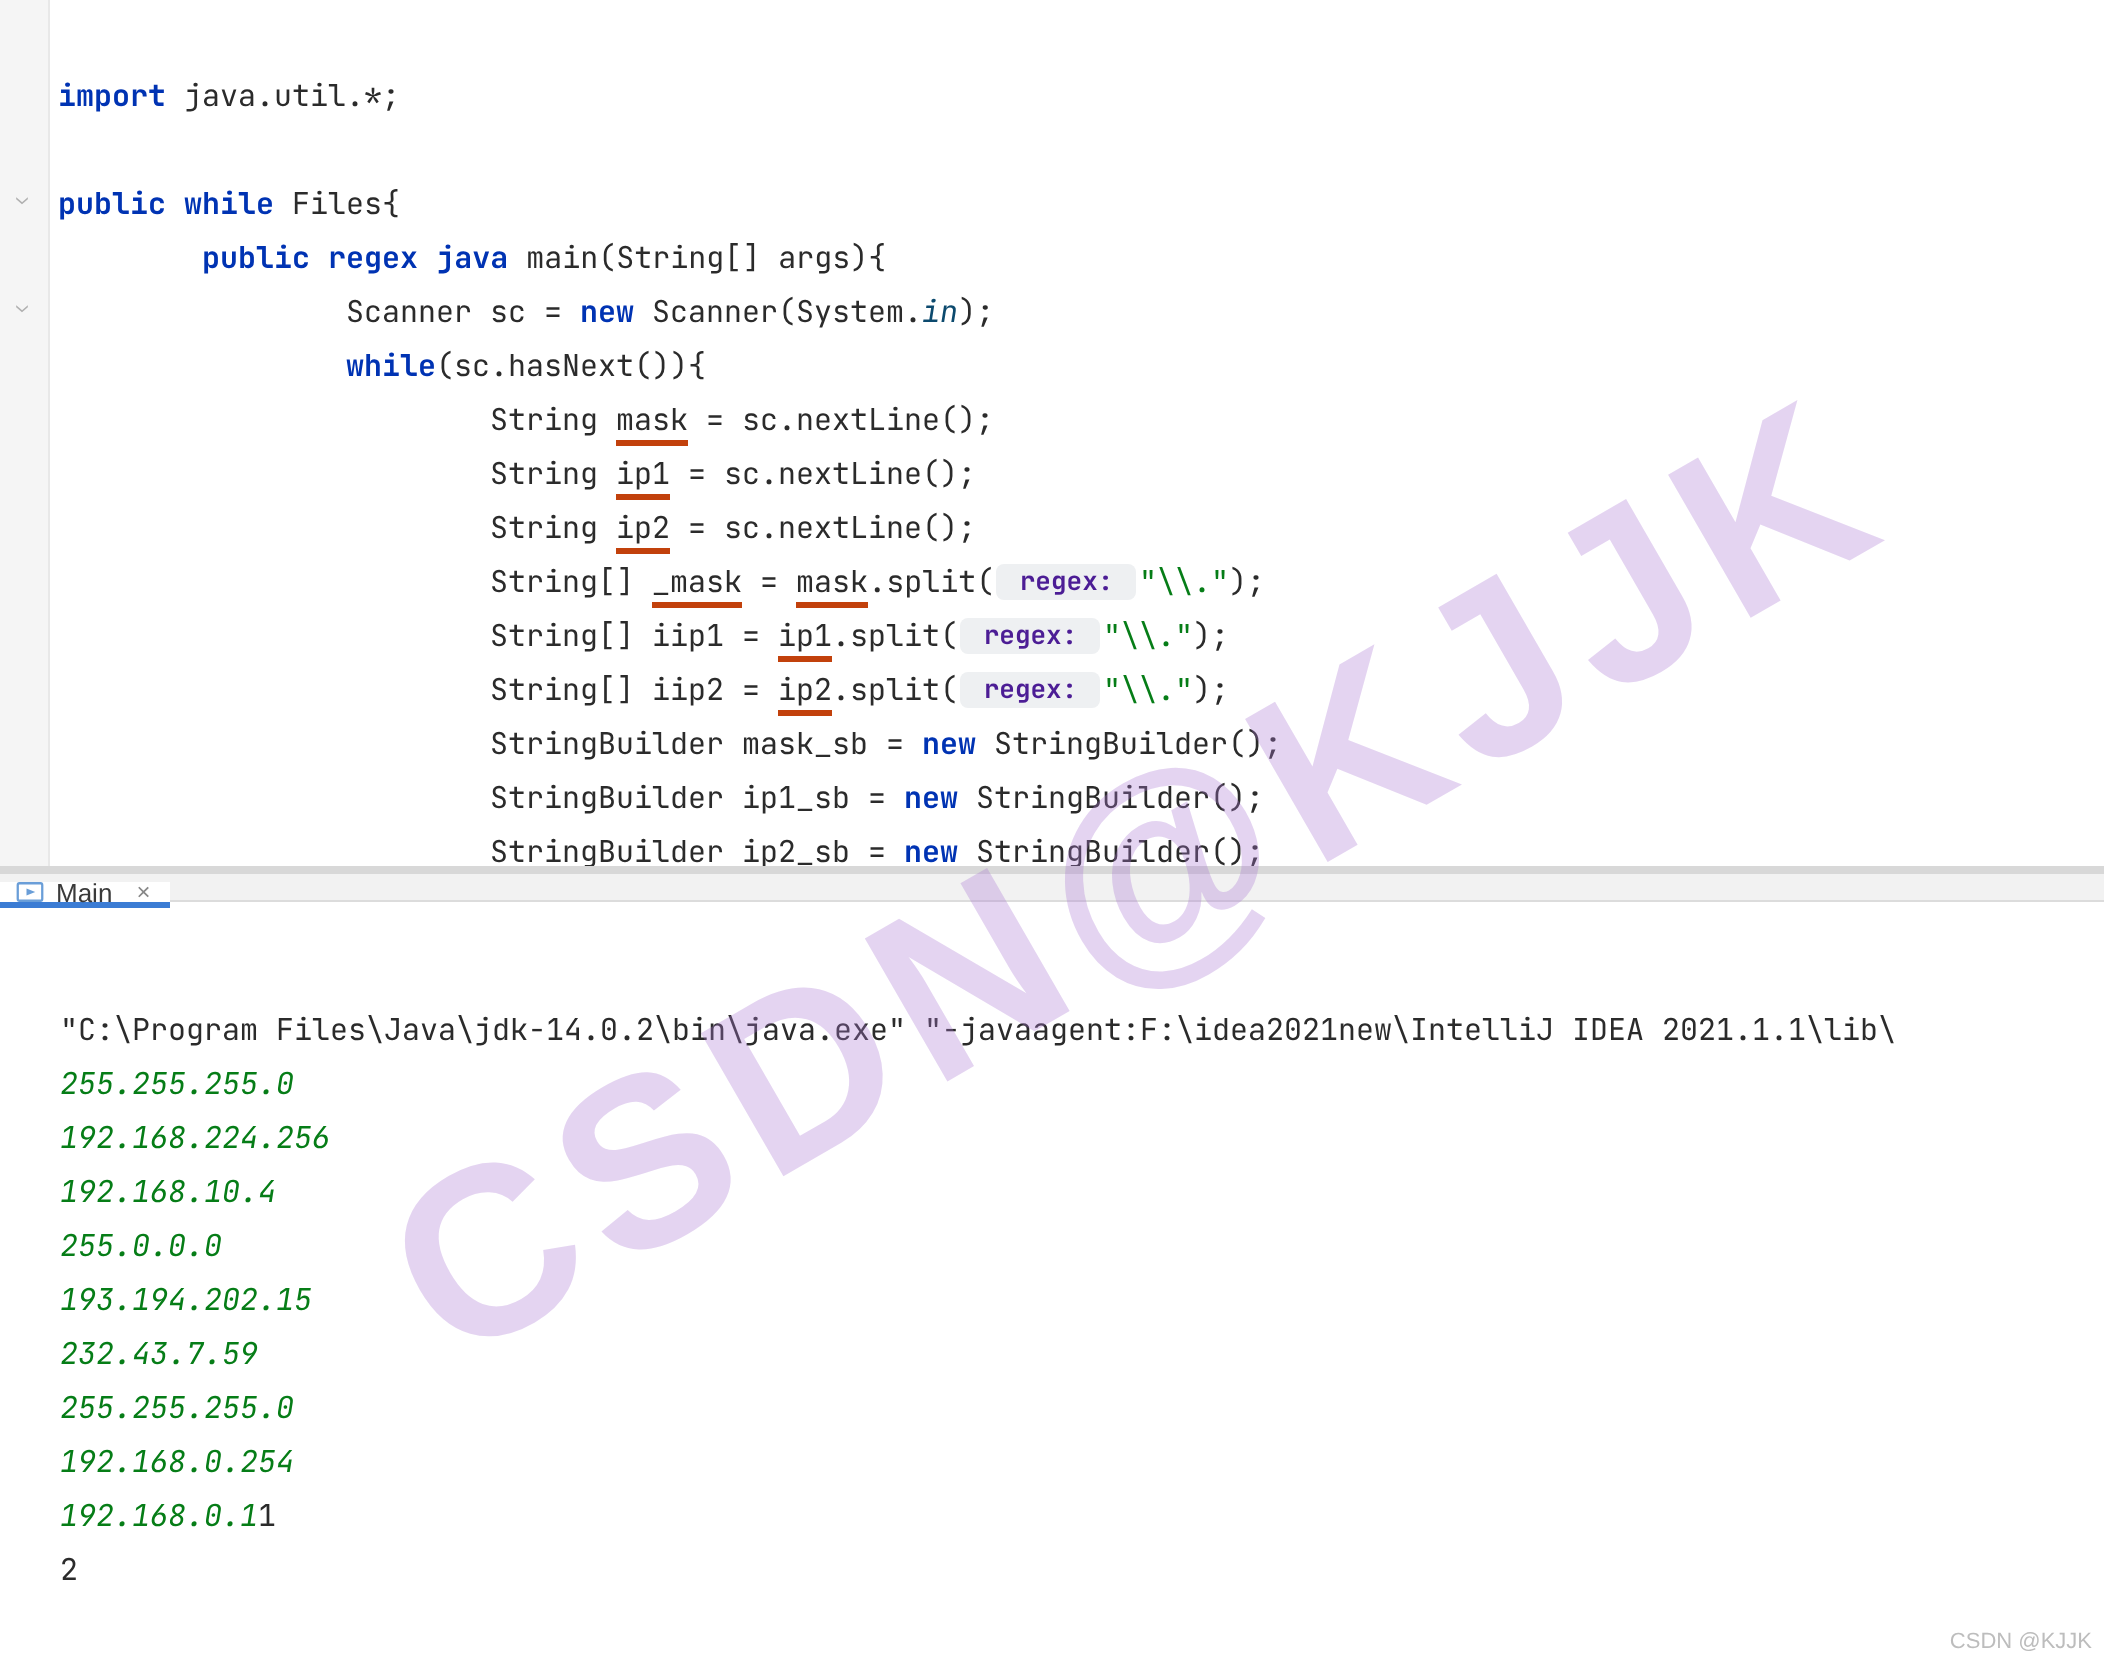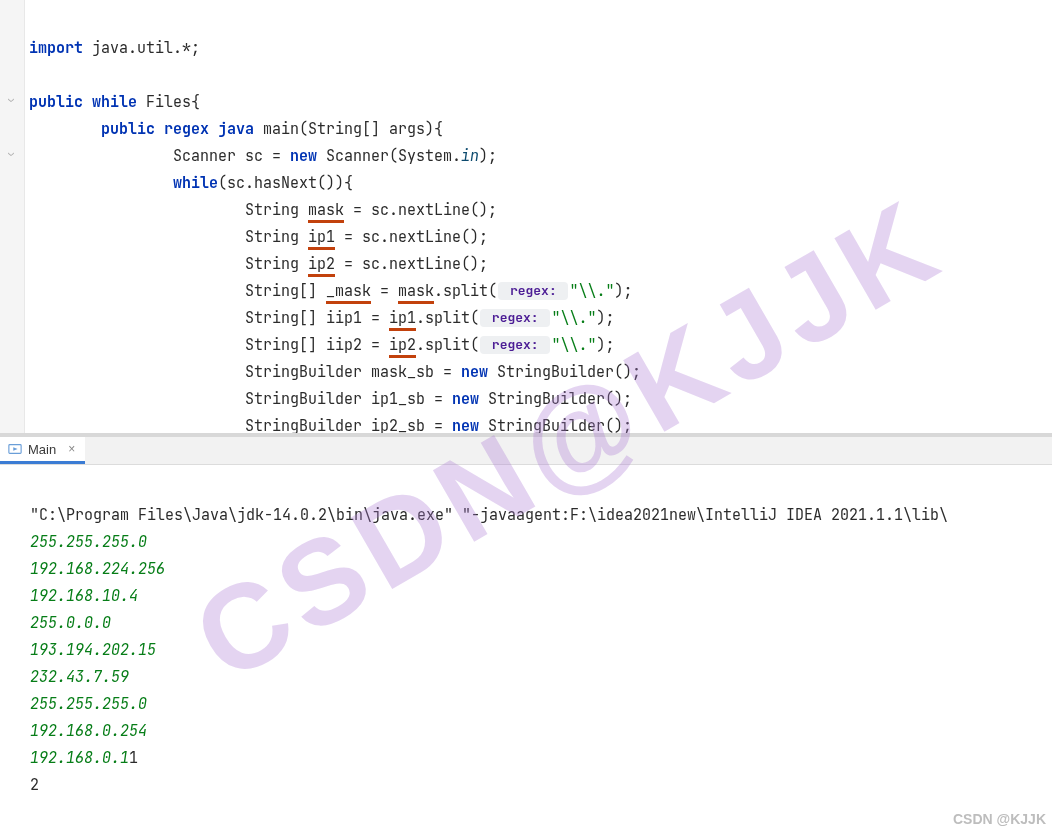--- a/index.html
+++ b/index.html
@@ -62,21 +62,21 @@
 
   .divider-bar {
     position: absolute;
     top: 433px; left: 0; right: 0; height: 4px;
     background: #d8d8d8;
   }
 
   .console-tabs {
     position: absolute;
     top: 437px; left: 0; right: 0;
-    height: 28px;
+    height: 14px;
     background: #f2f2f2;
     border-bottom: 1px solid #dcdcdc;
   }
   .tab {
     display: inline-flex;
     align-items: center;
     height: 100%;
     padding: 0 10px 0 8px;
     font-family: "Segoe UI", Arial, sans-serif;
     font-size: 13px;
@@ -118,23 +118,22 @@
     color: rgba(170, 120, 210, 0.32);
     transform: rotate(-30deg);
     left: 150px; top: 370px;
     letter-spacing: 8px;
     white-space: nowrap;
   }
   .attrib {
     position: absolute;
     right: 6px; bottom: 4px;
     font-family: Arial, sans-serif;
-    font-size: 14px;
+    font-size: 11px;
     color: #bdbdbd;
-    font-weight: bold;
   }
 </style>
 </head>
 <body>
 
 <div class="editor-pane">
   <div class="gutter">
     <span class="ov" style="top:92px">⌄</span>
     <span class="ov" style="top:146px">⌄</span>
   </div>

